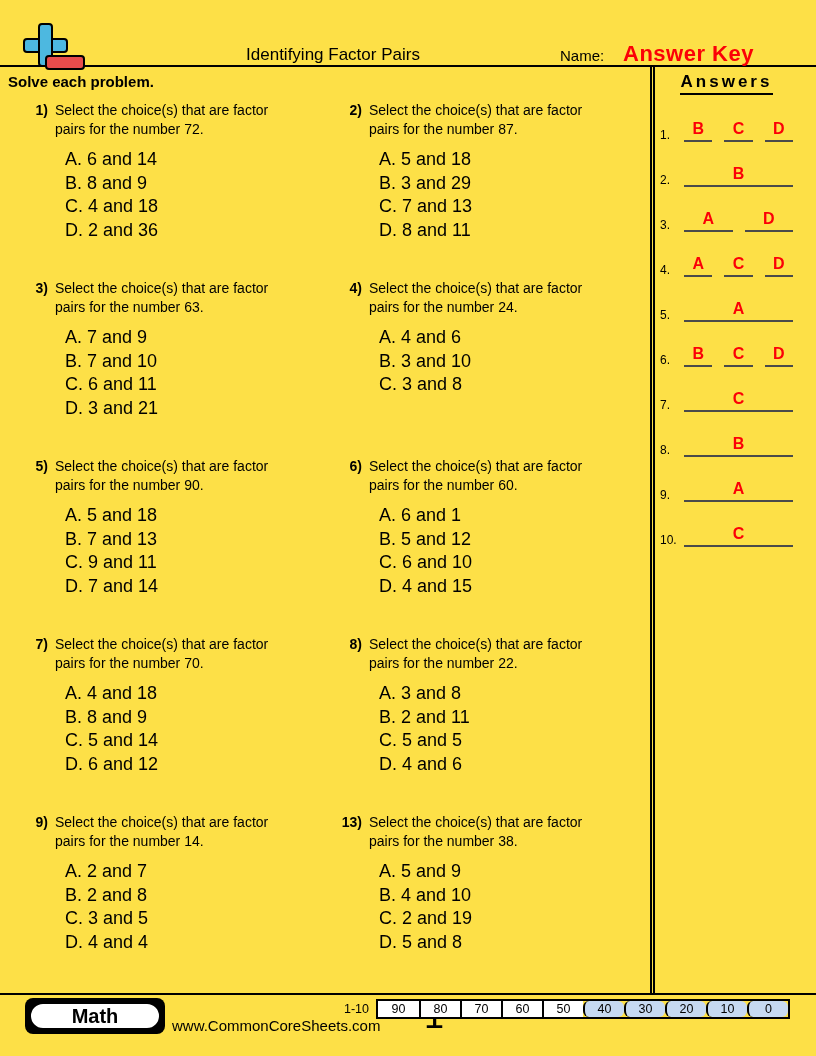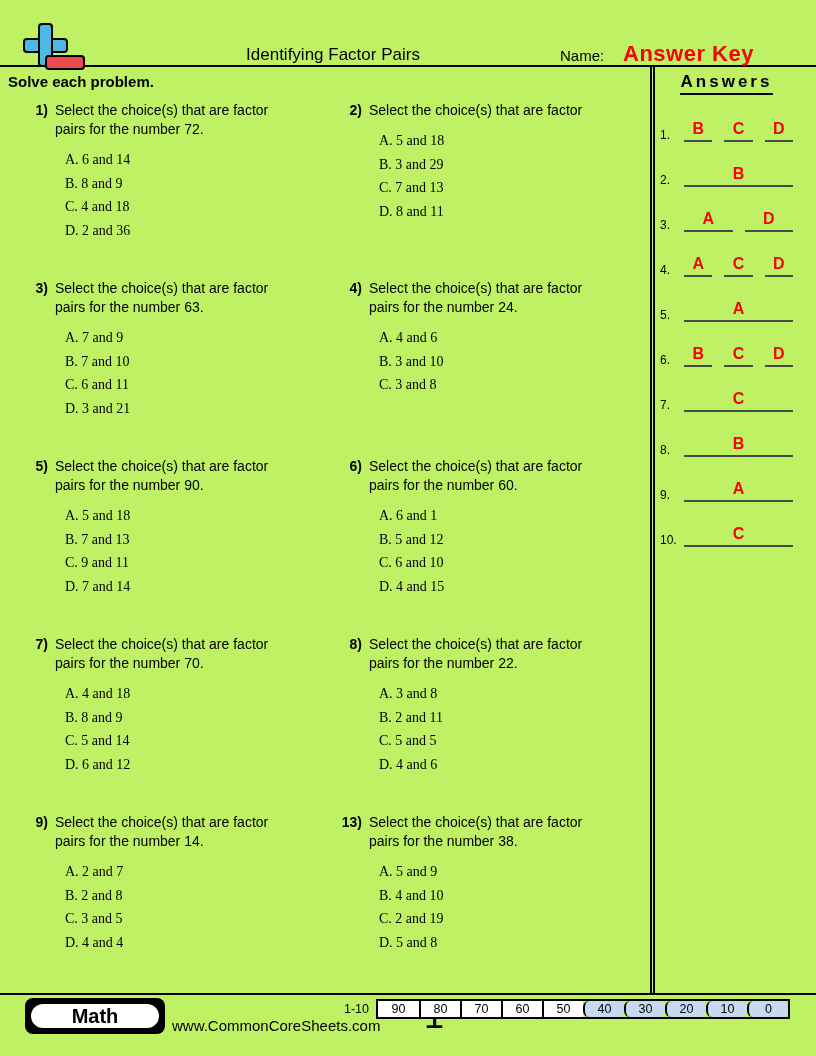--- a/index.html
+++ b/index.html
@@ -1,18 +1,18 @@
 <!DOCTYPE html>
 <html style="--accent-red: #fb0007; --logo-blue: #4db8e0; --logo-red: #e84c4c; --hl-blue: #c6d9f1;"><head>
 <meta charset="utf-8">
 <style>
   * { margin:0; padding:0; box-sizing:border-box; }
   html,body { background:#fff; }
   body { font-family:"Liberation Sans", sans-serif; color:#000; }
-  .page { position:relative; width:816px; height:1056px; background:#bef264; overflow:hidden;padding-left:44px; }
+  .page { position:relative; width:816px; height:1056px; background:#fde047; overflow:hidden;padding-left:44px; }
 
   
   .header { position:absolute; top:0; left:0; width:816px; height:67px;
             border-bottom:2px solid #000; z-index:1; }
   .logo { position:absolute; left:23px; top:22px; width:64px; height:50px; z-index:2; }
   .plus-v { position:absolute; left:15px; top:1px; width:15px; height:44px;
             background:var(--logo-blue); border:2px solid #000; border-radius:4px; }
   .plus-h { position:absolute; left:0px; top:16px; width:45px; height:15px;
             background:var(--logo-blue); border:2px solid #000; border-radius:4px; }
   .plus-core { position:absolute; left:17px; top:18px; width:11px; height:11px; background:var(--logo-blue); }
@@ -27,21 +27,21 @@
   .main { position:absolute; top:67px; left:0; width:816px; height:926px; display:flex; }
   .problems-area { width:650px; }
   .instructions { margin:6px 0 0 8px; font-size:15px; font-weight:bold; }
   .problems-grid { display:grid; grid-template-columns:314px 310px; grid-auto-rows:178px;
                    padding-left:26px; margin-top:11px; }
   .problem { display:flex; }
   .pnum { min-width:22px; text-align:right; font-weight:bold; font-size:14px;
           margin-right:7px; line-height:19px; }
   .qline { font-size:14px; line-height:19px; }
   .choices { margin-top:9px; padding-left:10px; }
-  .choice { font-size:14px; line-height:23.5px;font-family:Liberation Serif, serif; }
+  .choice { font-size:18px; line-height:23.5px; }
 
   
   .answers-col { width:166px; border-left:5px double #000; padding:5px 23px 0 5px; }
   .answers-title-wrap { text-align:center; margin-bottom:2px; }
   .answers-title { display:inline-block; font-size:17px; font-weight:bold; letter-spacing:3px;
                    border-bottom:2px solid #000; padding:0 1px 1px 1px; }
   .answer-row { display:flex; align-items:flex-end; height:45px; }
   .answer-num { width:22px; font-size:12px; margin-bottom:0px; flex:none; }
   .answer-segs { flex:1; display:flex; gap:12px; margin-left:2px; }
   .answer-seg { flex:1; text-align:center; border-bottom:2px solid #4a4a4a; padding-bottom:2px; }
@@ -96,20 +96,21 @@
                 <div class="choice">B. 8 and 9</div>
                 <div class="choice">C. 4 and 18</div>
                 <div class="choice">D. 2 and 36</div>
               </div>
             </div>
           </div>
           <div class="problem">
             <div class="pnum">2)</div>
             <div class="pbody">
               <div class="qline">Select the choice(s) that are factor</div>
+              <div class="qline">pairs for the number 87.</div>
               <div class="choices">
                 <div class="choice">A. 5 and 18</div>
                 <div class="choice">B. 3 and 29</div>
                 <div class="choice">C. 7 and 13</div>
                 <div class="choice">D. 8 and 11</div>
               </div>
             </div>
           </div>
           <div class="problem">
             <div class="pnum">3)</div>

